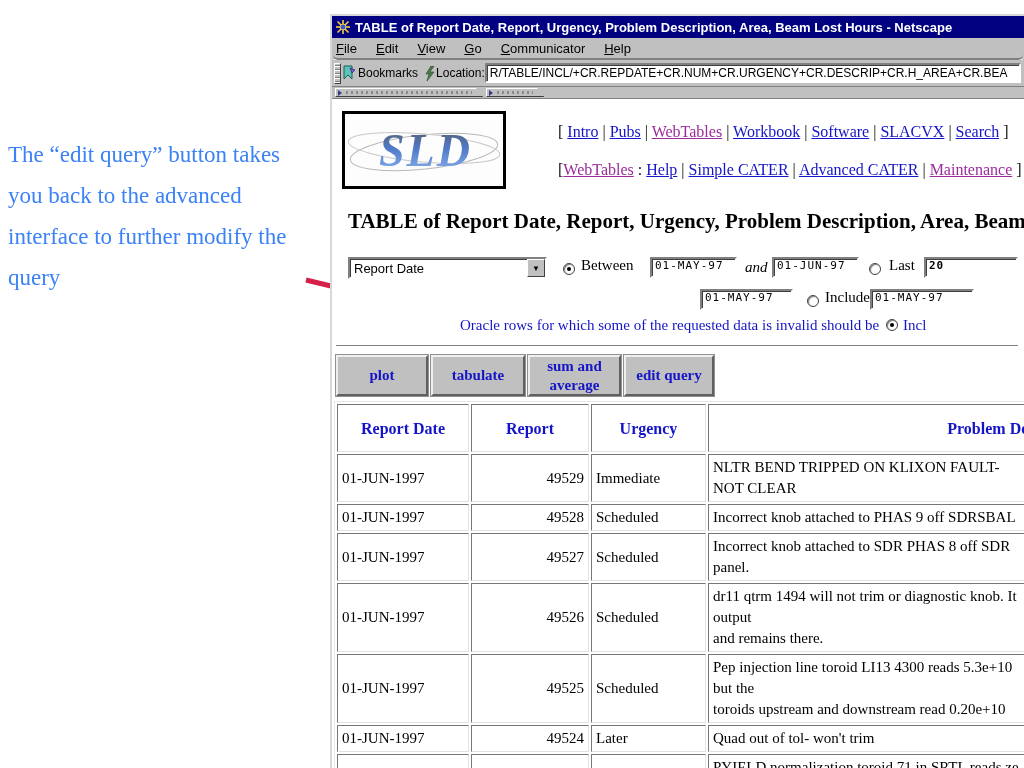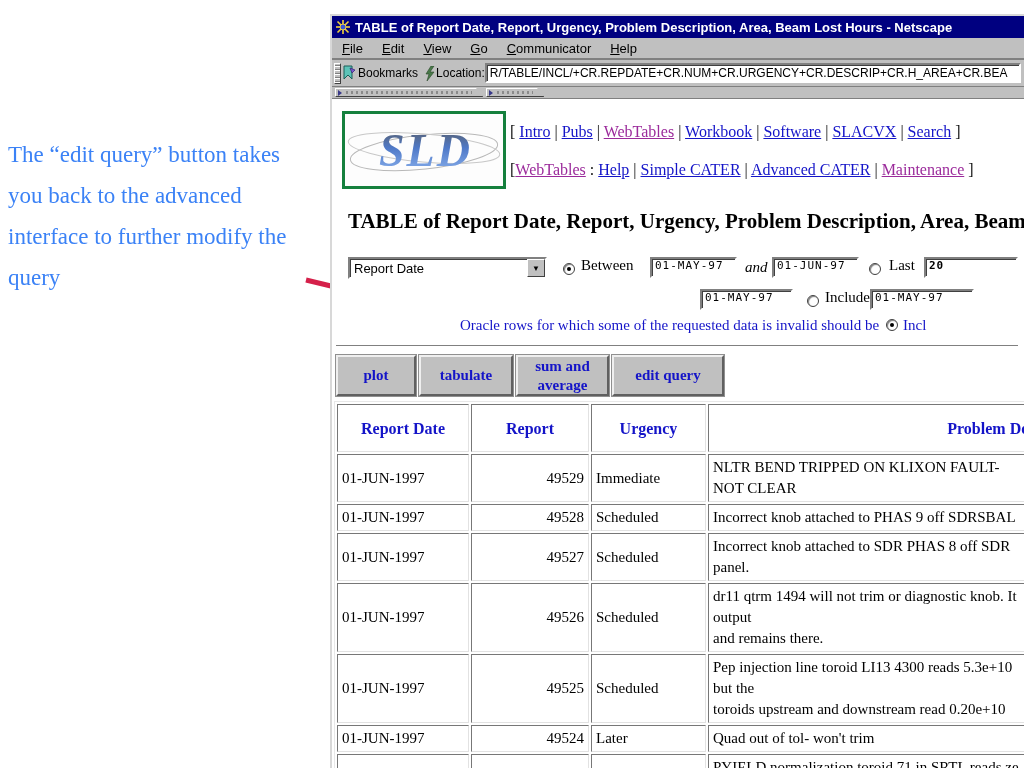--- a/index.html
+++ b/index.html
@@ -16,22 +16,22 @@
   
   .window { position:absolute; left:330px; top:14px; width:694px; height:754px;
     background:var(--chrome,#c0c0c0); border:2px solid #d8d8d8; border-right:none; border-bottom:none;
     display:flex; flex-direction:column; overflow:hidden; }
 
   .titlebar { height:22px; flex:0 0 22px; background:var(--titlebar,#000080); color:#fff;
     display:flex; align-items:center; gap:5px; padding:0 4px;
     font:bold 13px "Liberation Sans", sans-serif; white-space:nowrap; }
 
   .menubar { height:22px; flex:0 0 22px; display:flex; align-items:center; gap:19px;
-    padding:0 10px; font:13px "Liberation Sans", sans-serif; color:#000;
-    border-bottom:2px solid; border-color:#808080; box-shadow:0 1px 0 #ffffff; background:var(--chrome,#c0c0c0); }
+    padding:0 4px; font:13px "Liberation Sans", sans-serif; color:#000;
+    border-bottom:2px solid; border-color:#808080; box-shadow:0 1px 0 #ffffff; background:var(--chrome,#c0c0c0);border-radius:6px; }
   .menu-item { display:inline-block; cursor:default; }
   .menu-item::first-letter { text-decoration:underline; }
 
   .toolbar { height:27px; flex:0 0 27px; display:flex; align-items:center; 
     padding:0 3px 0 2px; background:var(--chrome,#c0c0c0); border-bottom:1px solid #808080;
     font:12px "Liberation Sans", sans-serif; }
   .grippy { width:7px; height:21px;
     background:repeating-linear-gradient(0deg,#ffffff 0 1px,#808080 1px 2px,transparent 2px 4px);
     border:1px solid; border-color:#fff #404040 #404040 #fff; }
   .tool-label { white-space:nowrap; }
@@ -48,26 +48,26 @@
   .collapsed-tab .dots { position:absolute; left:10px; top:2px; right:10px; bottom:2px;
     background:repeating-linear-gradient(90deg,#8a8a8a 0 2px,transparent 2px 5px); }
   .collapsed-tab .tri { position:absolute; left:2px; top:1px; width:0; height:0;
     border-left:4px solid #3a3a8a; border-top:3px solid transparent; border-bottom:3px solid transparent; }
   .tab-a { width:148px; } .tab-b { width:58px; }
 
   .content { flex:1; background:#fff; position:relative; overflow:hidden; color:#000; }
 
   
   .logo-box { position:absolute; left:10px; top:12px; width:164px; height:78px;
-    border:3px solid #15803d; background:#fdfdfd; }
+    border:3px solid #000000; background:#fdfdfd; }
   .logo-text { font:bold italic 46px "Liberation Serif", serif; letter-spacing:2px;
     fill:url(#sldgrad); }
   .nav-lines { position:absolute; left:178px; top:14px; font:16px "Liberation Serif", serif;
     white-space:nowrap; }
-  .nav-row { height:38px; line-height:38px; }
+  .nav-row { height:38px; line-height:38px;margin-left:48px; }
   .navlink { color:var(--link,#1414c8); text-decoration:underline; cursor:pointer; }
   .navlink.visited { color:var(--visited,#9b2a9b); }
   .nav-sep { color:#101010; }
 
   .page-title { position:absolute; left:16px; top:110px; font:bold 21px "Liberation Serif", serif;
     white-space:nowrap; }
 
   
   .combo { position:absolute; left:16px; top:158px; width:199px; height:22px; background:#fff;
     border:2px solid; border-color:#808080 #fff #fff #808080; box-shadow:inset 1px 1px 0 #404040;
@@ -95,21 +95,21 @@
 
   .hr95 { position:absolute; left:4px; top:246px; width:682px; height:2px;
     border-top:1px solid #808080; border-bottom:1px solid #fff; }
 
   
   .btn-row { position:absolute; left:4px; top:256px; display:flex; gap:3px; }
   .action-btn { height:41px; background:var(--chrome,#c0c0c0);
     border:2px solid; border-color:#efefef #606060 #606060 #efefef; outline:1px solid #909090;
     color:var(--link,#1414c8); font:bold 15px/19px "Liberation Serif", serif;
     display:flex; align-items:center; justify-content:center; text-align:center; cursor:pointer; }
-  .b0 { width:80px; } .b1 { width:94px; } .b2 { width:93px; padding:0 6px; } .b3 { width:112px;text-align:right; }
+  .b0 { width:92px; } .b1 { width:94px; } .b2 { width:93px; padding:0 6px; } .b3 { width:90px;text-align:right; }
 
   
   .data-table { position:absolute; left:2px; top:302px; border-collapse:separate; border-spacing:2px;
     table-layout:fixed; width:982px; background:#fff;
     border:1px solid; border-color:#e8e8e8 #777 #777 #e8e8e8; }
   .data-table td, .data-table th {
     border:1px solid; border-color:#777 #e2e2e2 #e2e2e2 #777;
     font:15px/21px "Liberation Serif", serif; padding:2px 4px; vertical-align:middle;
     overflow:hidden; }
   .data-table th { height:48px; color:var(--link,#1414c8); font-weight:bold; font-size:16px; text-align:center; }

